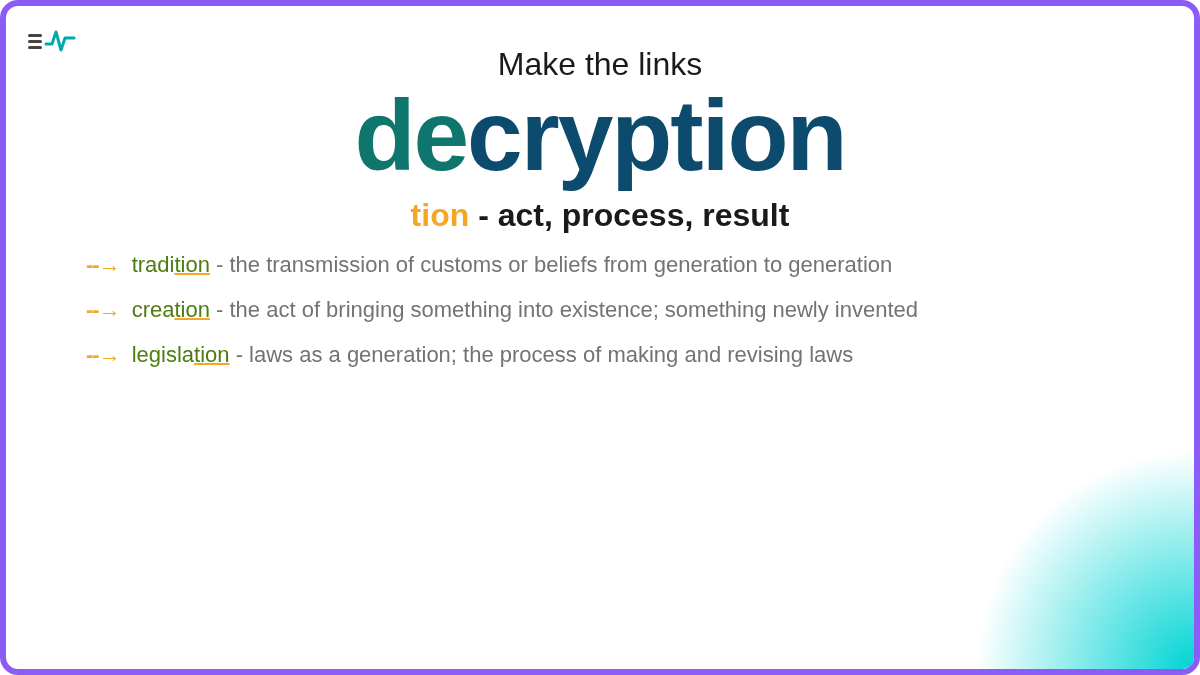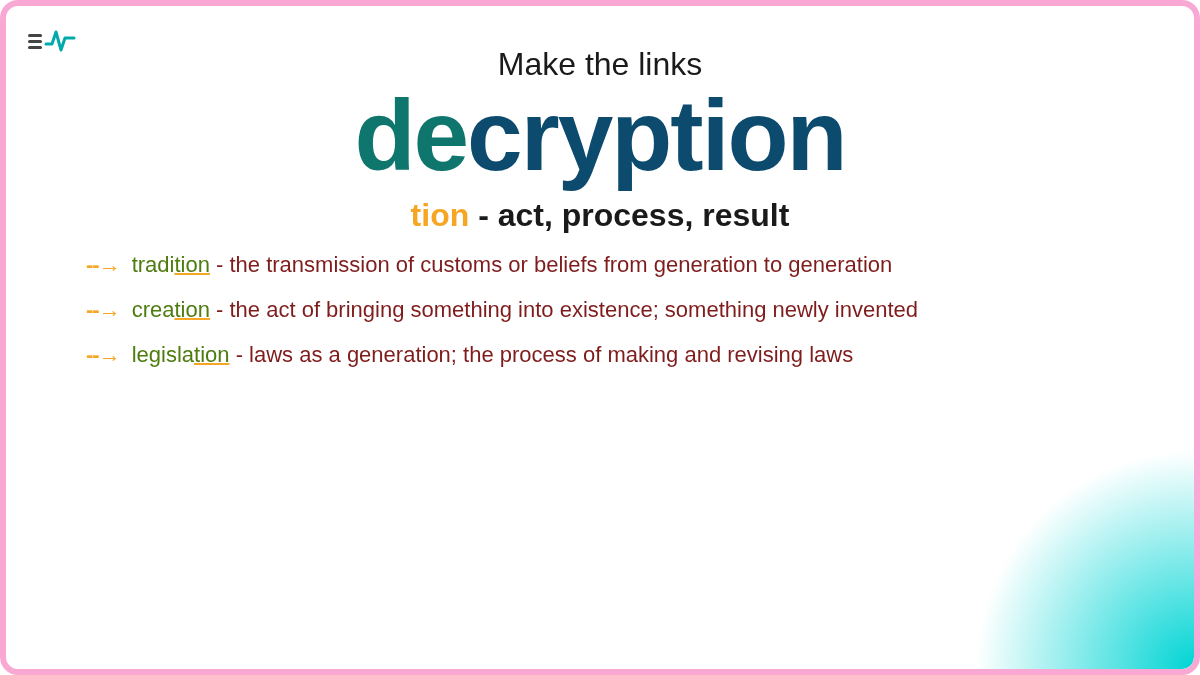--- a/index.html
+++ b/index.html
@@ -11,21 +11,21 @@
       font-family: 'Arial', sans-serif;
       background: white;
       position: relative;
     }
 
     .card {
       width: 1200px;
       height: 675px;
       background: white;
       border-radius: 18px;
-      border: 6px solid #f9a8d4;
+      border: 6px solid #8b5cf6;
       position: relative;
       overflow: hidden;
       display: flex;
       flex-direction: column;
       align-items: center;
       padding: 30px 60px 30px 60px;
     }
 
     
     .card::before {
@@ -129,21 +129,21 @@
     }
 
     .example-word .tion-part {
       text-decoration: underline;
       text-decoration-color: #f5a623;
       text-decoration-thickness: 2px;
     }
 
     .example-dash {
       font-weight: 400;
-      color: #7f1d1d;
+      color: #737373;
       text-align: right;
     }
   </style>
 </head>
 <body>
 
 <div class="card">
 
   <div class="logo">
     <svg width="90" height="30" viewBox="0 0 90 30">

